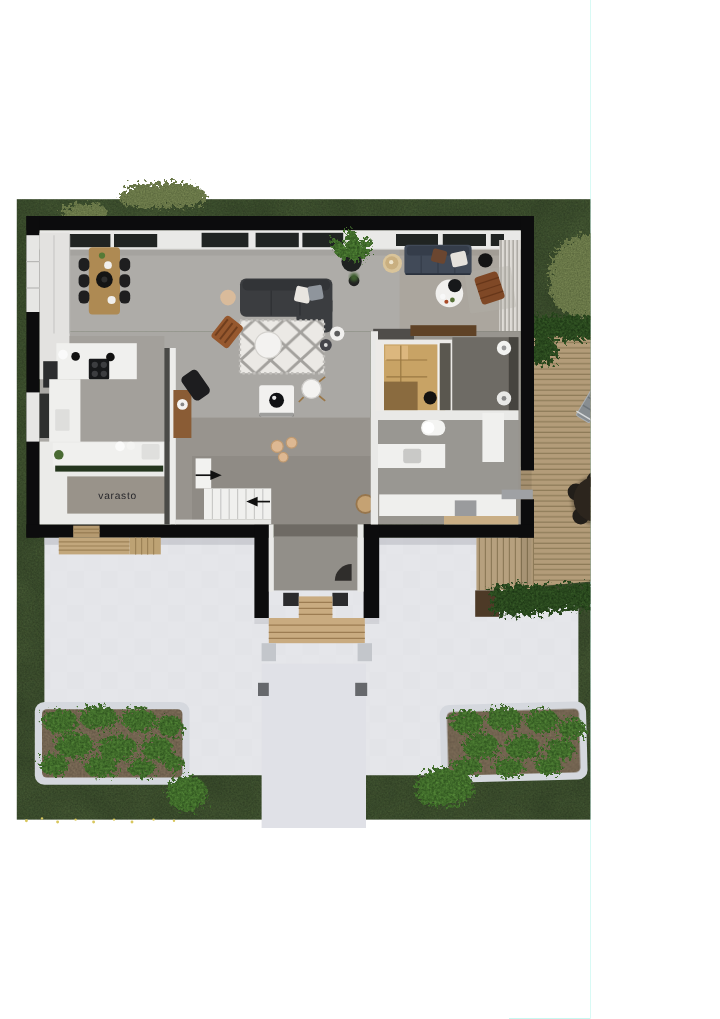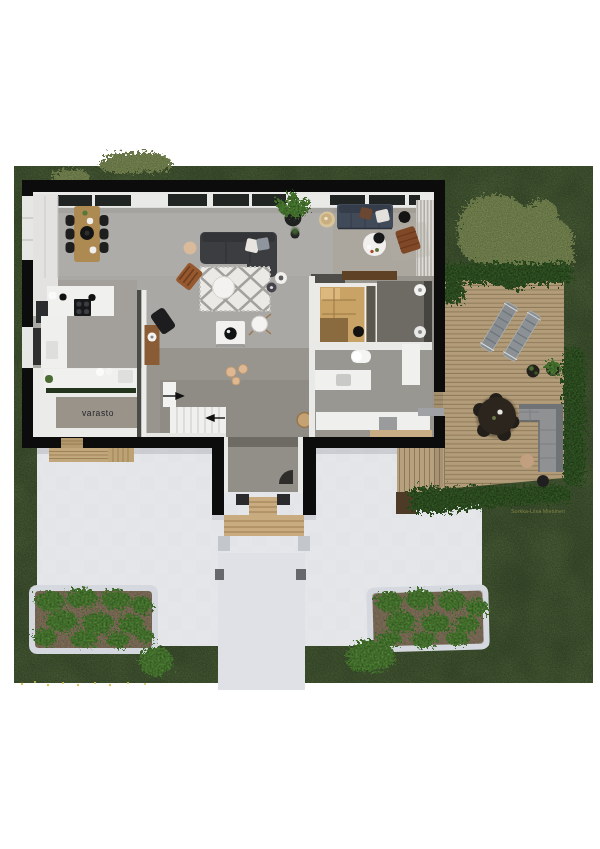--- a/index.html
+++ b/index.html
@@ -1,16 +1,16 @@
 <!DOCTYPE html>
 <html><head>
 <meta charset="utf-8">
 <style>
 html,body{margin:0;padding:0;background:#ffffff;}
-#page{position:relative;width:600px;height:849px;background:#5eead4;overflow:hidden;
+#page{position:relative;width:492px;height:849px;background:#5eead4;overflow:hidden;
 font-family:"Liberation Sans", sans-serif;}
 </style>
 </head>
 <body>
 <div id="page">
 <svg width="600" height="849" viewBox="0 0 600 849" xmlns="http://www.w3.org/2000/svg">
 <defs>
 <filter id="grassF" color-interpolation-filters="sRGB" x="0%" y="0%" width="100%" height="100%">
   <feTurbulence type="fractalNoise" baseFrequency="0.7" numOctaves="2" seed="7" result="n"></feTurbulence>
   <feColorMatrix in="n" type="matrix" result="tex" values="

